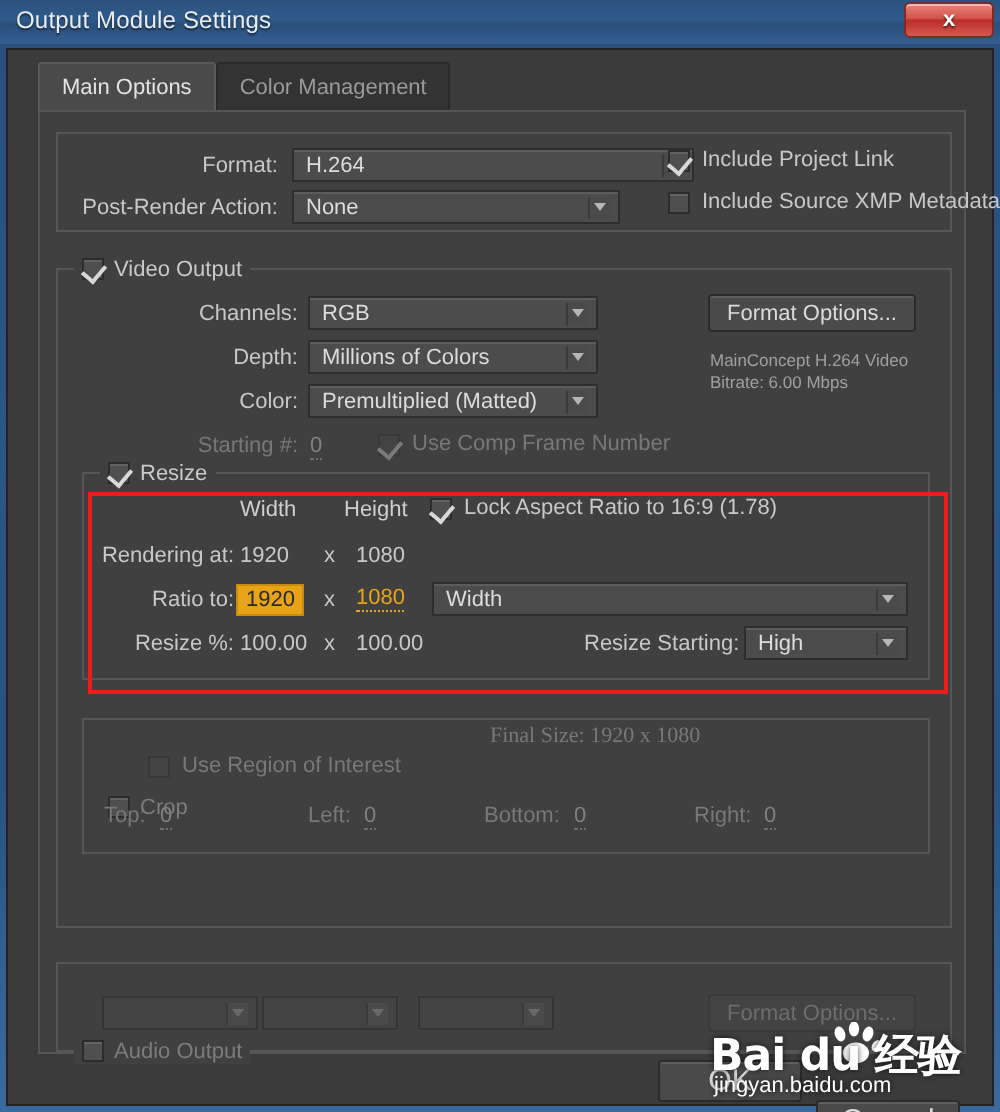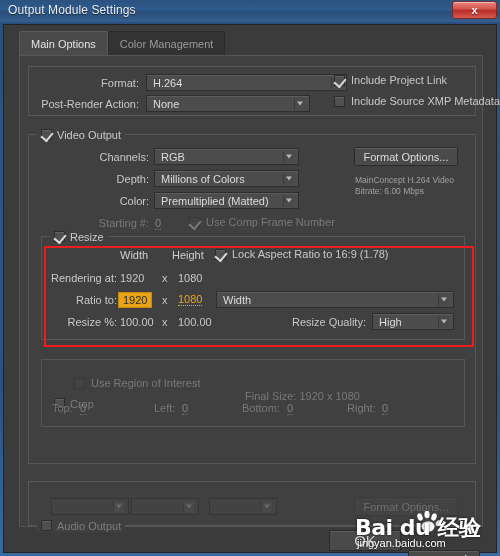--- a/index.html
+++ b/index.html
@@ -360,38 +360,38 @@
           <div class="dd" style="left:174px; top:54px; width:238px;">
             <span class="t">Width</span>
             <span class="arrow"></span>
           </div>
 
           <div class="lbl right" style="left:-10px; top:79px; width:85px;">Resize %:</div>
           <div class="lbl" style="left:78px; top:79px;">100.00</div>
           <div class="lbl" style="left:120px; top:79px;">x</div>
           <div class="lbl" style="left:136px; top:79px;">100.00</div>
 
-          <div class="lbl" style="left:250px; top:79px;">Resize Quality:</div>
+          <div class="lbl" style="left:250px; top:79px;">Resize Starting:</div>
           <div class="dd" style="left:330px; top:76px; width:82px;">
             <span class="t">High</span>
             <span class="arrow"></span>
           </div>
         </div>
 
         <div class="group" style="left:12px; top:224px; width:424px; height:68px;">
           <div class="group-legend dim" style="background:#404040;">
             <span class="cb"></span>
             <span>Crop</span>
           </div>
 
           <div class="cbrow dim" style="left:32px; top:17px;">
             <span class="cb disabled"></span>
             <span>Use Region of Interest</span>
           </div>
-          <div class="lbl dim" style="left:203px; top:30px;">Final Size: 1920 x 1080</div>
+          <div class="lbl dim" style="left:203px; top:2px;font-family:Liberation Serif, serif;">Final Size: 1920 x 1080</div>
 
           <div class="lbl dim" style="left:10px; top:42px;">Top:</div>
           <div class="num-dim" style="left:38px; top:42px;">0</div>
 
           <div class="lbl dim" style="left:112px; top:42px;">Left:</div>
           <div class="num-dim" style="left:140px; top:42px;">0</div>
 
           <div class="lbl dim" style="left:200px; top:42px;">Bottom:</div>
           <div class="num-dim" style="left:245px; top:42px;">0</div>
 

